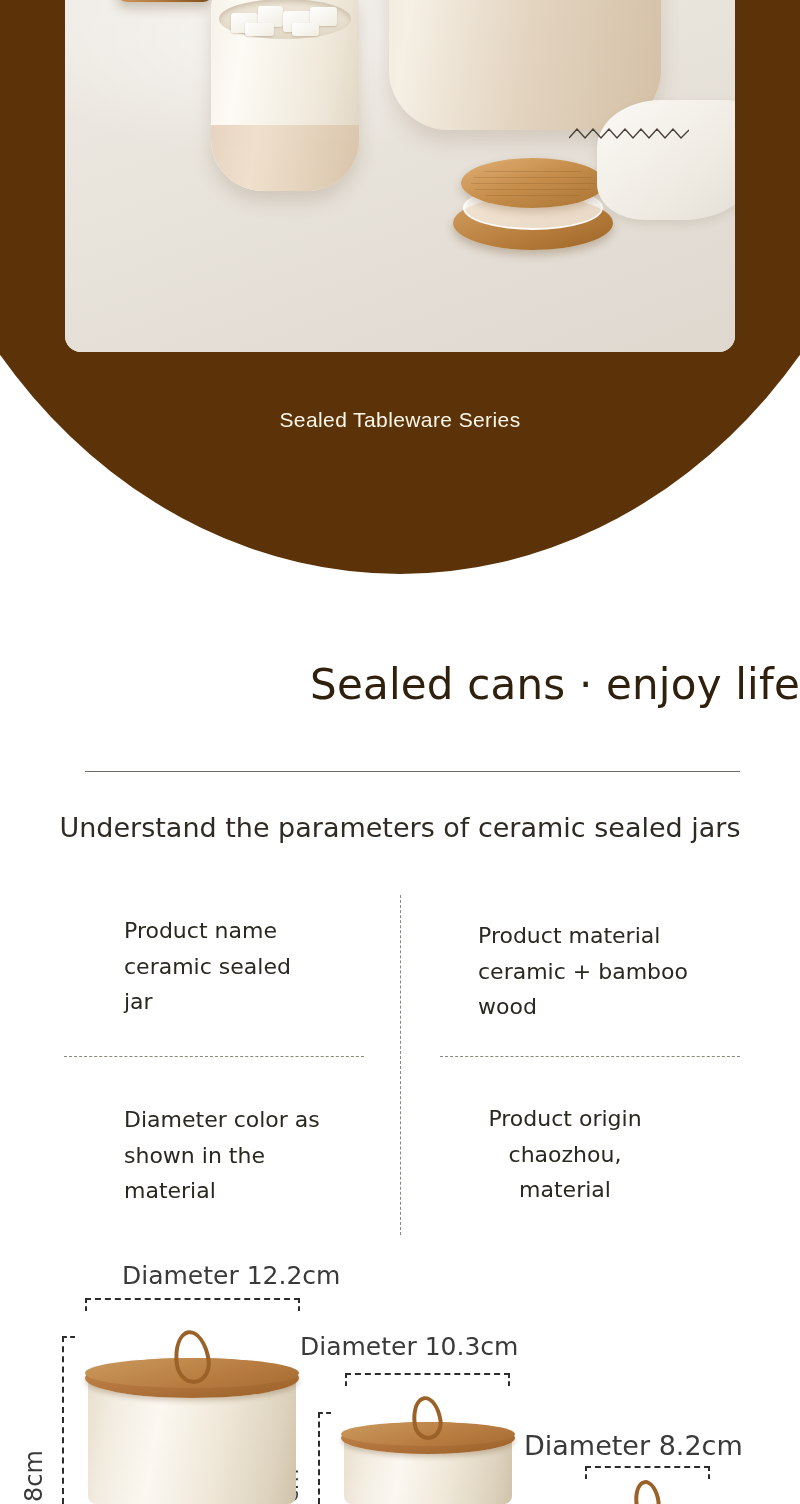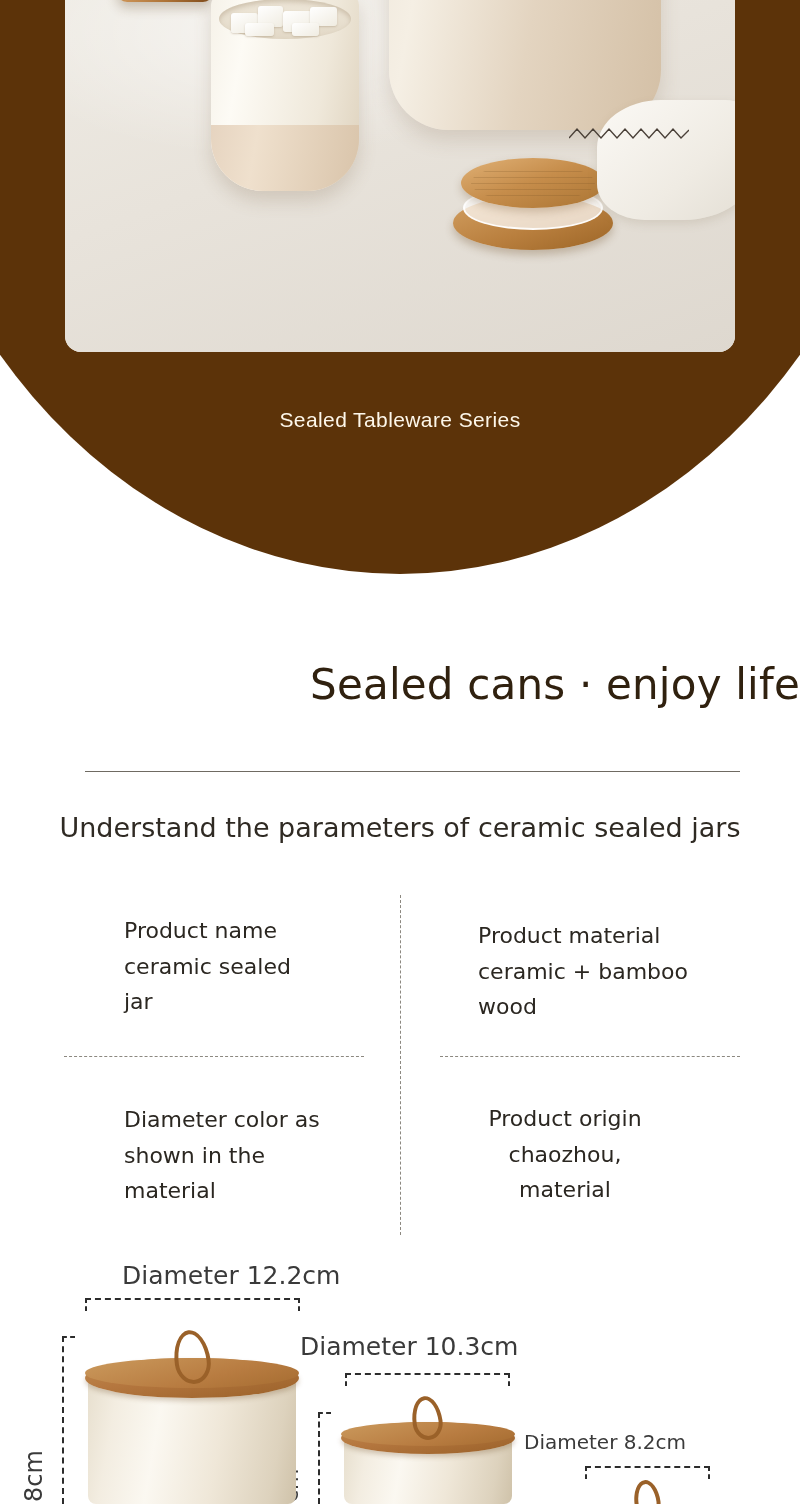--- a/index.html
+++ b/index.html
@@ -205,21 +205,21 @@
   }
   .dim-label {
     position:absolute;
     font-size:25px;
     color:#3a3a3a;
     white-space:nowrap;
     font-family:"DejaVu Sans", sans-serif;
   }
   .dl-1 { left:122px; top:21px; }
   .dl-2 { left:300px; top:92px; }
-  .dl-3 { left:524px; top:190px; font-size:20px; }
+  .dl-3 { left:524px; top:190px; font-size:27px; }
 
   
   .hbracket { position:absolute; height:14px; }
   .hbracket .bar {
     position:absolute; left:0; right:0; top:0;
     border-top:2px dashed #2c2c2c;
   }
   .hbracket .tick {
     position:absolute; top:0; width:0; height:13px;
     border-left:2px dashed #2c2c2c;

